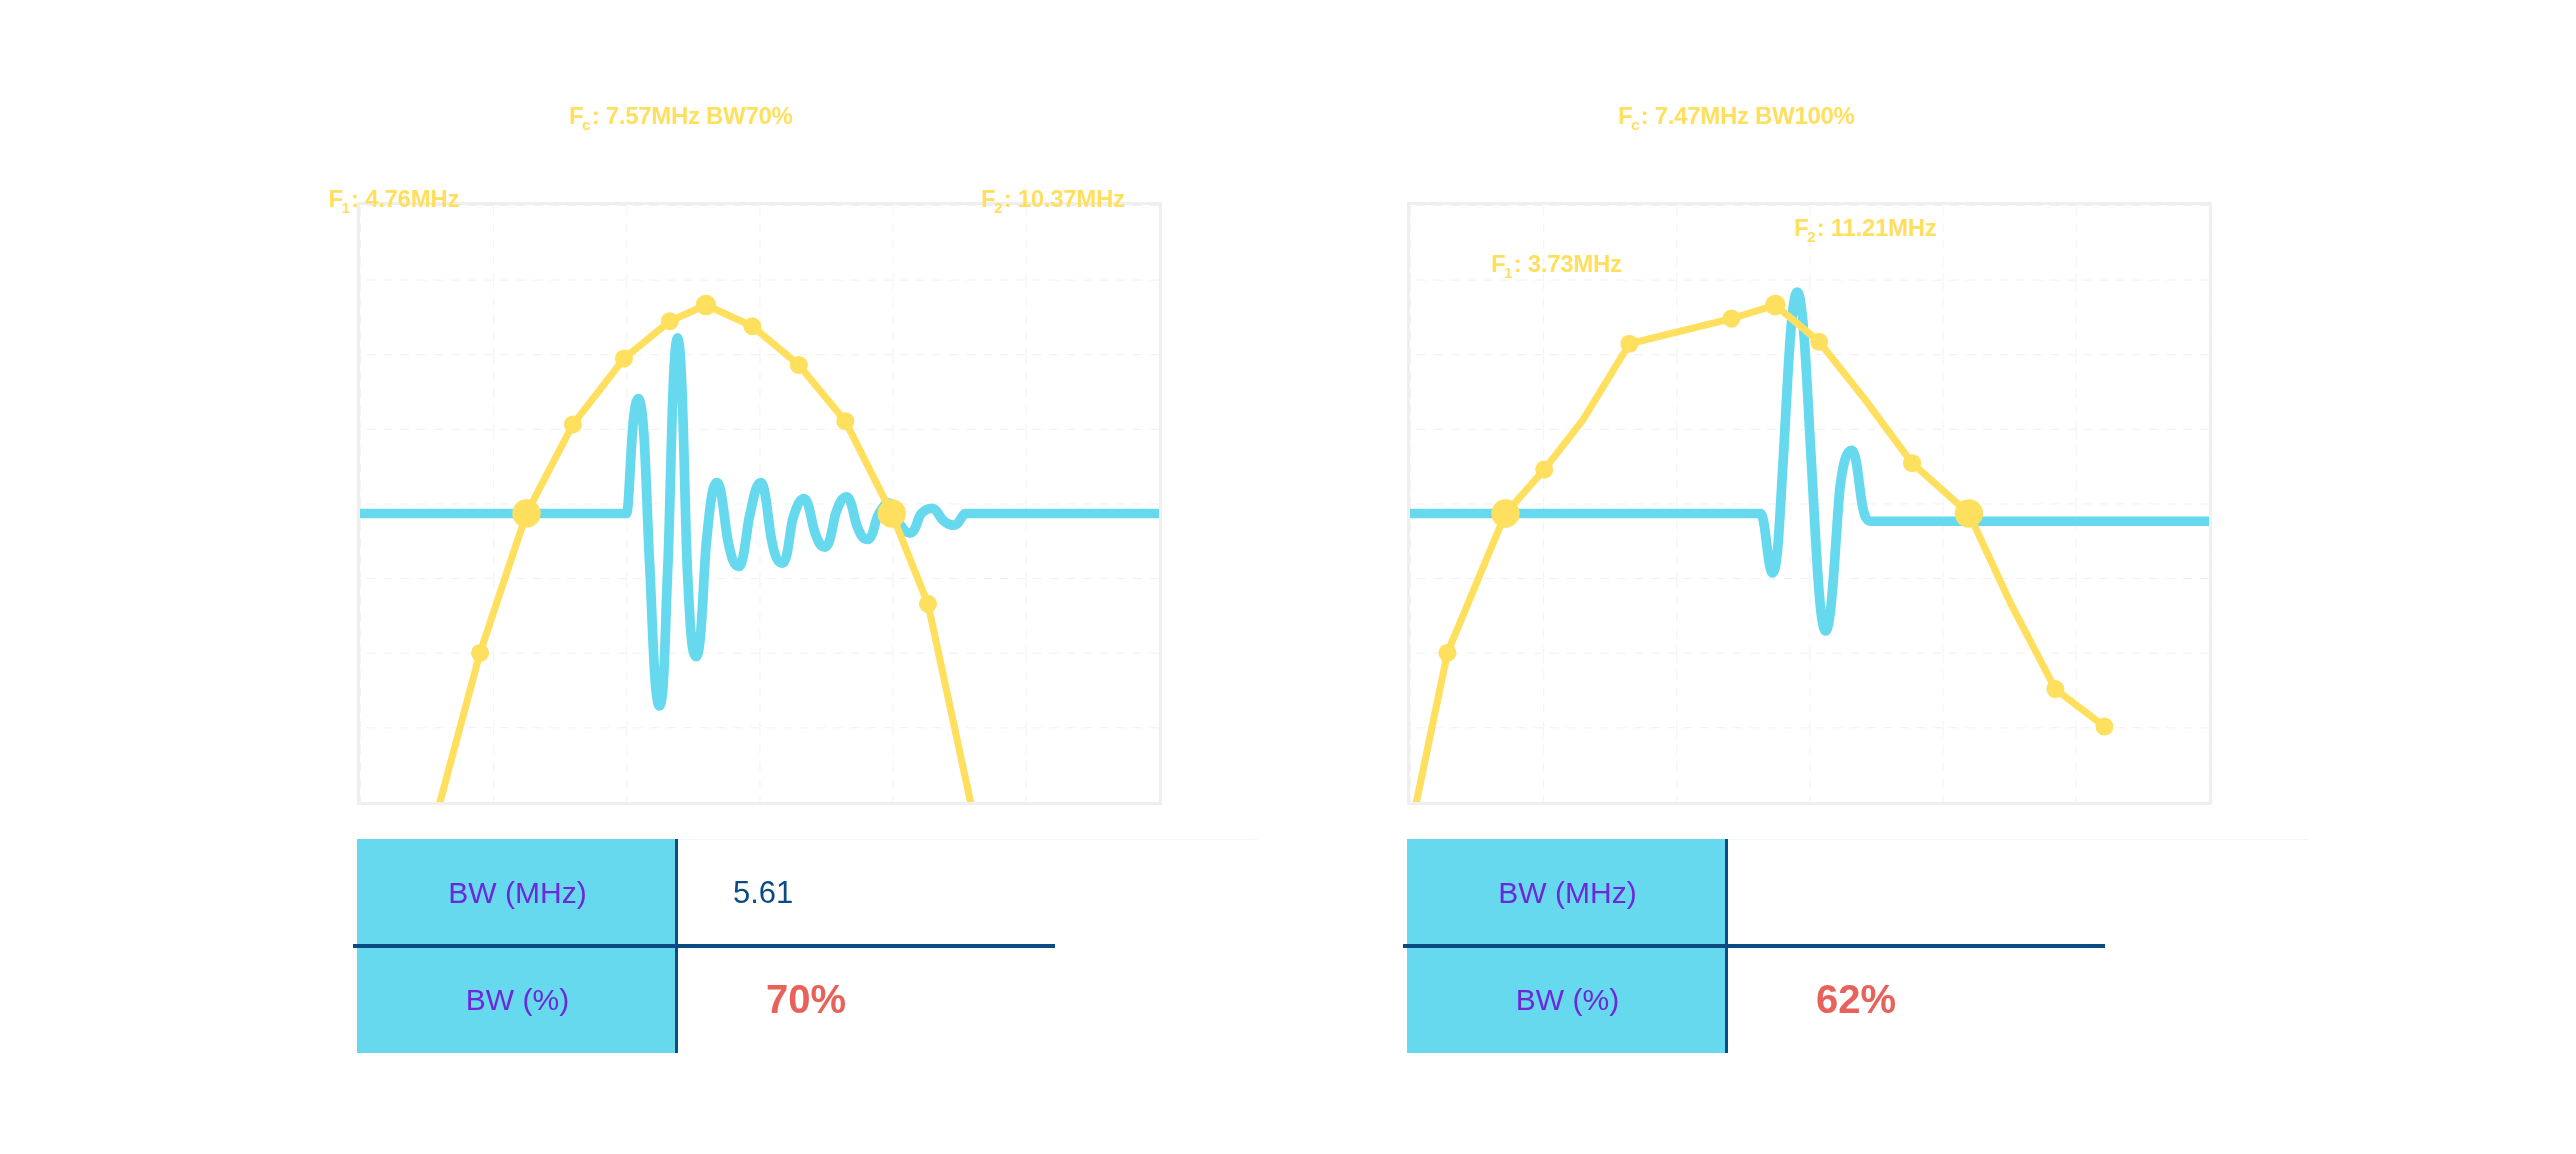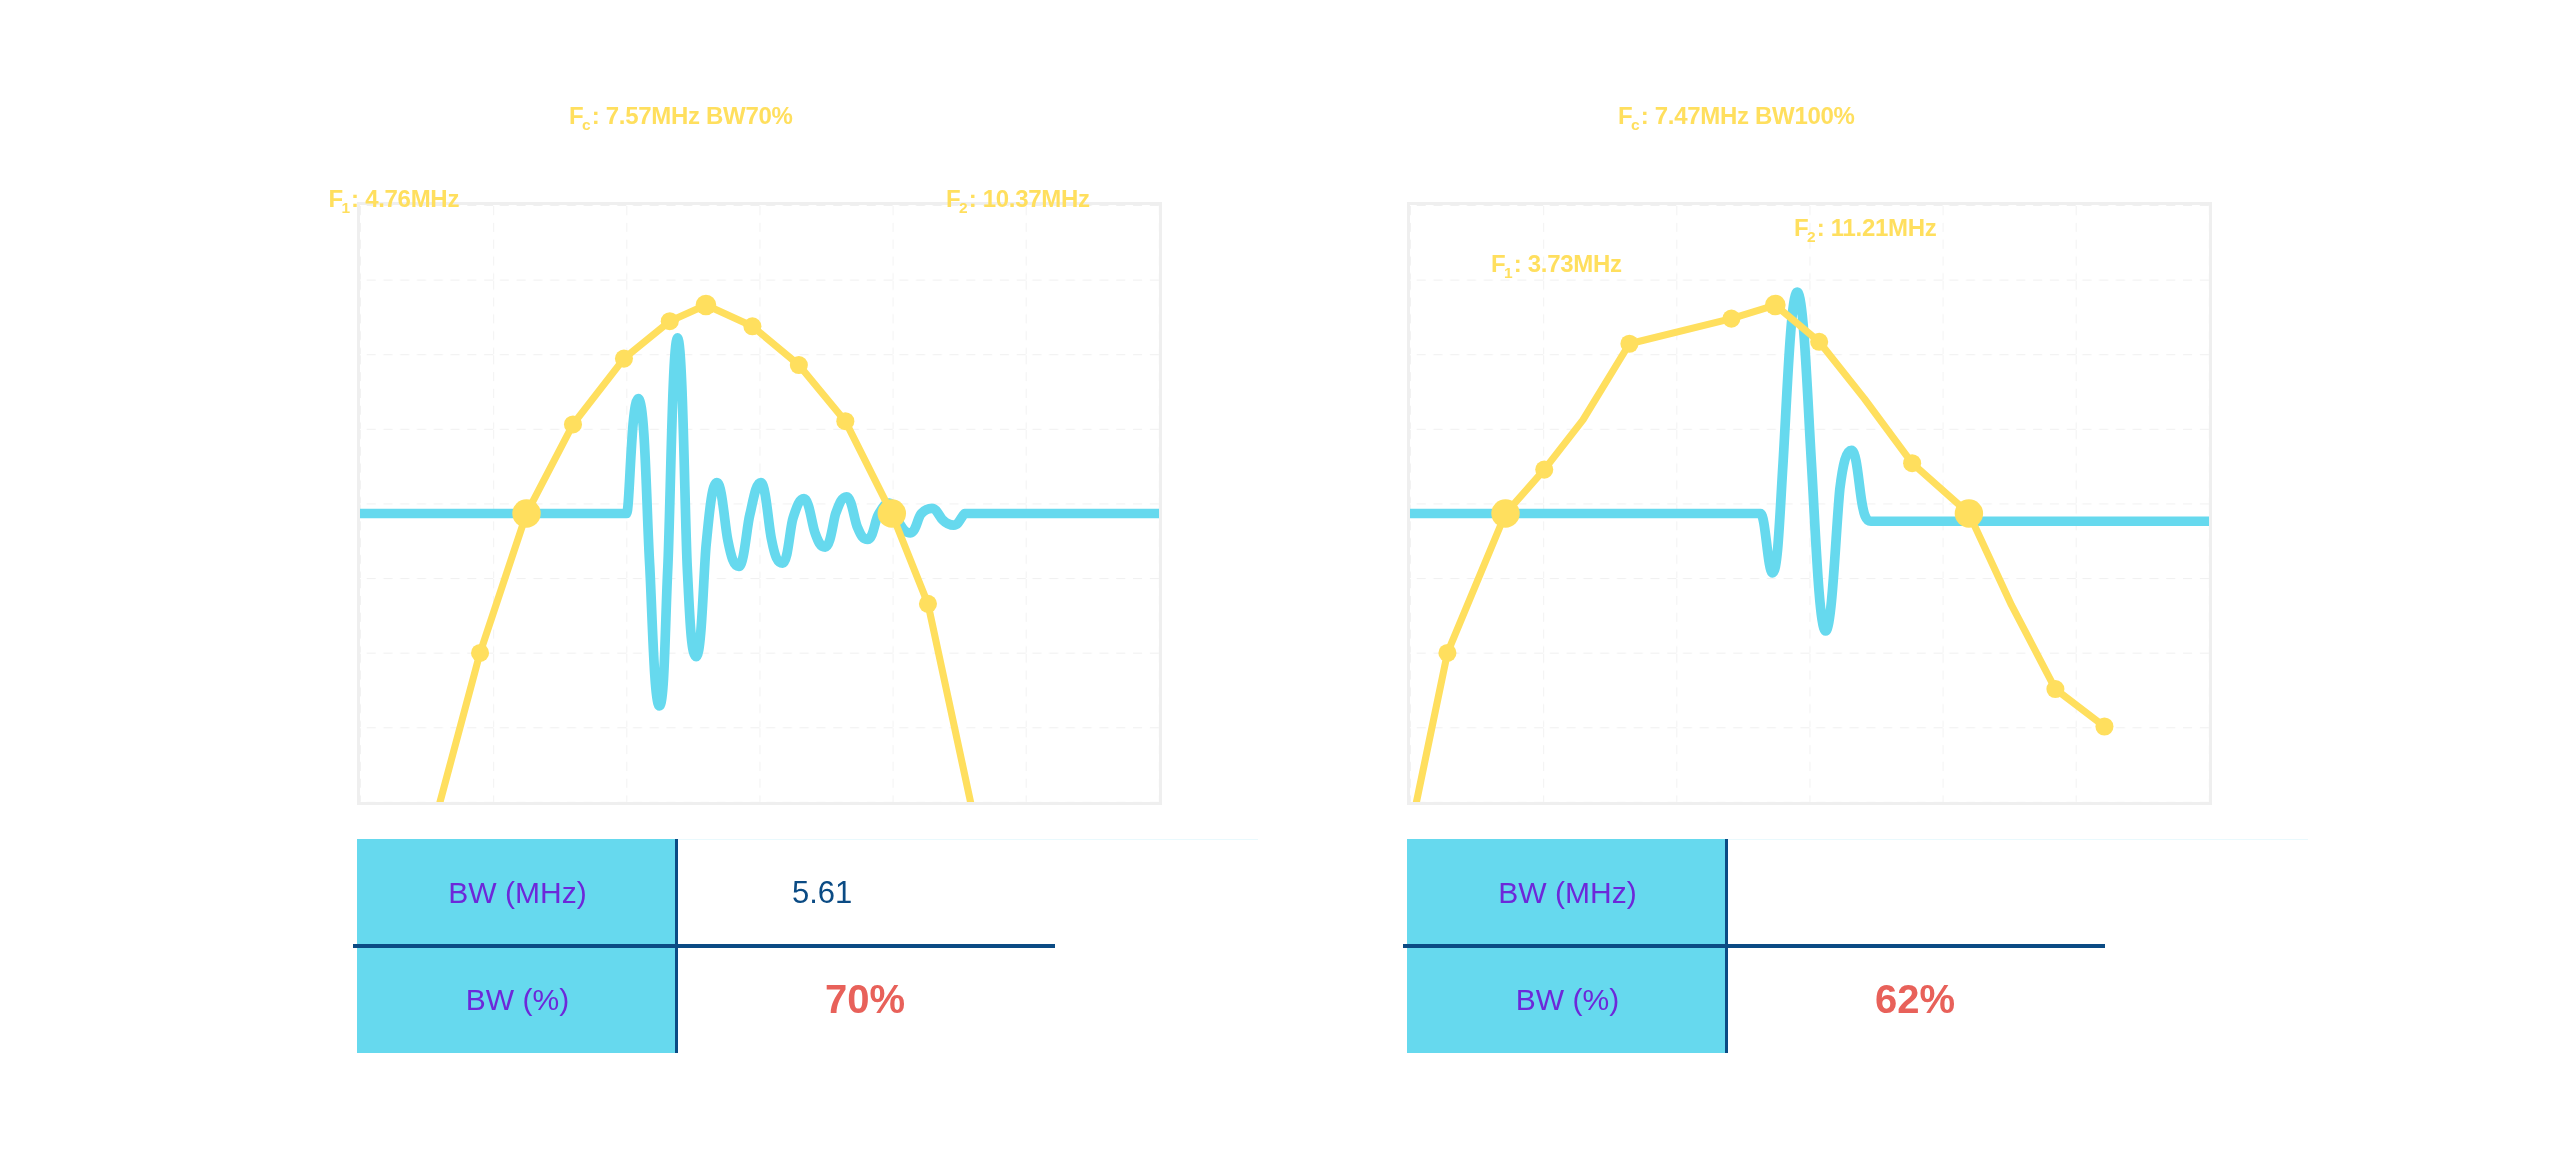--- a/index.html
+++ b/index.html
@@ -63,21 +63,21 @@
     font-size: 15.5px;
     font-weight: 700;
     vertical-align: baseline;
     position: relative;
     top: 5.8px;
     left: -1.3px;
   }
 
   .annot-fc-left { left: 247px; top: 104px; }
   .annot-f1-left { left: 6.4px;  top: 187px; }
-  .annot-f2-left { left: 624px; top: 187px; }
+  .annot-f2-left { left: 659px; top: 187px; }
 
   .annot-fc-right { left: 246px; top: 104px; }
   .annot-f1-right { left: 119px; top: 216px; margin-top: 36px; }
   .annot-f2-right { left: 422px; top: 216px; }
 
   
   .bw-table {
     position: absolute;
     left: 35px;
     top: 839px;
@@ -107,21 +107,21 @@
     font-size: 30px;
     font-weight: 400;
     letter-spacing: 0px;
   }
   .bw-val {
     flex: 1;
     height: 100%;
     display: flex;
     align-items: center;
     justify-content: flex-start;
-    padding-left: 114px;
+    padding-left: 55px;
     box-sizing: border-box;
     background: #ffffff;
     color: #0b4b84;
     font-size: 31px;
     font-weight: 400;
   }
   .bw-val.pct {
     color: #e8615a;
     font-size: 40px;
     font-weight: 700;

